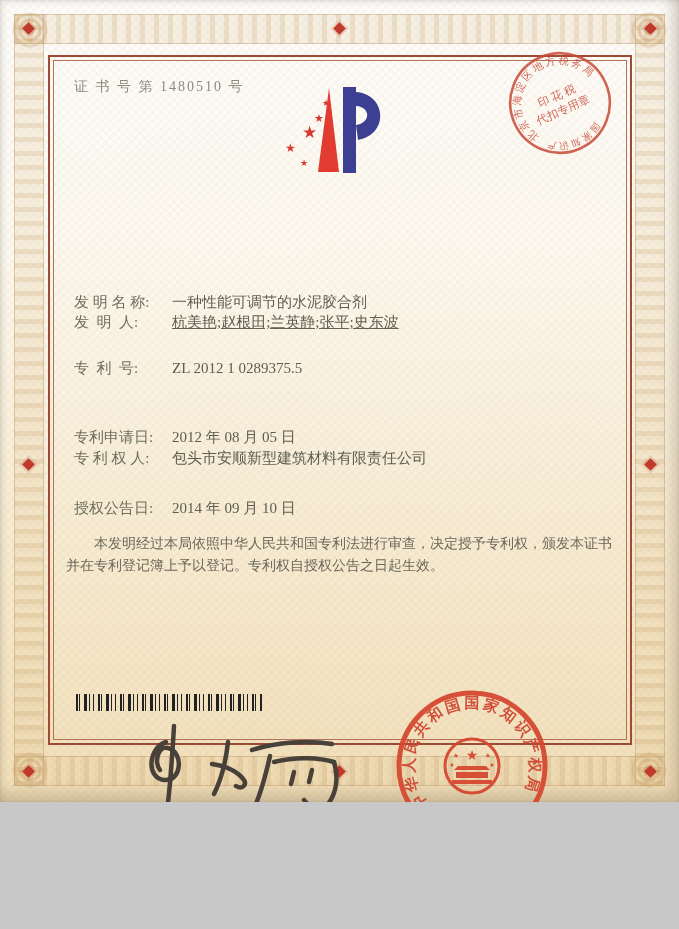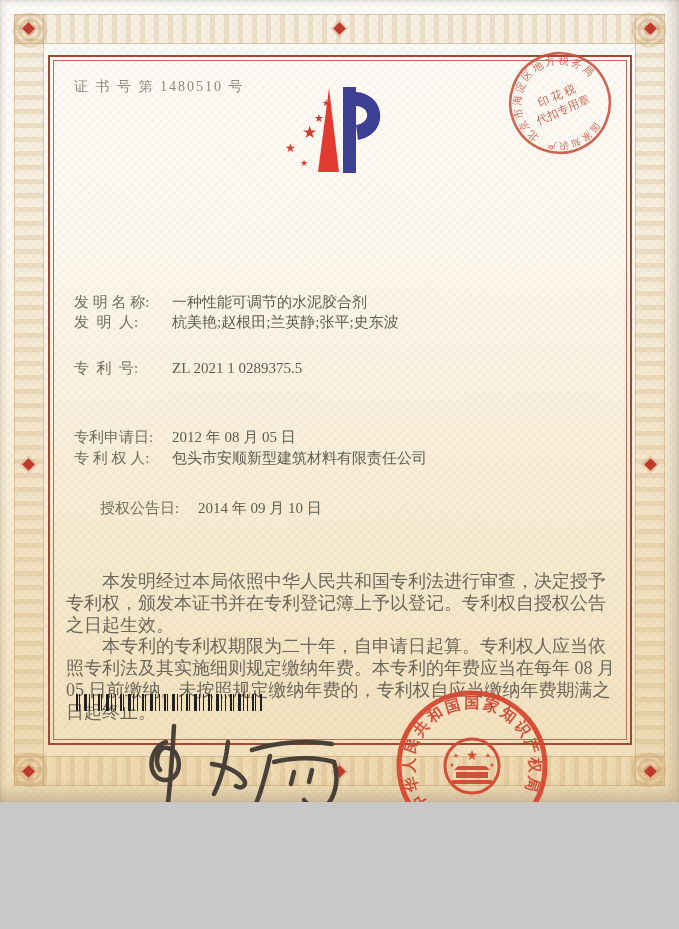--- a/index.html
+++ b/index.html
@@ -36,21 +36,21 @@
   
   .cert-no{position:absolute;left:74px;top:78px;font-size:14px;color:#8b8b7d;letter-spacing:2px;}
   .title{position:absolute;left:0;right:0;top:180px;text-align:center;font-size:33px;font-weight:bold;
     color:#3b3b35;letter-spacing:.42em;text-indent:.42em;}
   .logo{position:absolute;left:272px;top:80px;}
   .tax-stamp{position:absolute;left:503px;top:46px;transform:rotate(-24deg);opacity:.85;}
   .fields{position:absolute;left:74px;top:0;width:540px;}
   .field-row{position:absolute;left:0;font-size:15px;color:#646456;white-space:nowrap;}
   .field-row .lbl{display:inline-block;width:90px;white-space:pre;color:#6e6e5e;}
   .field-row .val{margin-left:8px;color:#5d5d50;}
-  .body-text{position:absolute;left:66px;top:533px;width:552px;font-size:18px;line-height:21.8px;color:#6b675a;margin-top:38px;}
+  .body-text{position:absolute;left:66px;top:533px;width:552px;font-size:14px;line-height:21.8px;color:#6b675a;}
   .body-text p{margin:0;text-indent:2em;}
   .barcode{position:absolute;left:76px;top:694px;width:186px;height:17px;
     background:repeating-linear-gradient(90deg,#222 0 2px,transparent 2px 3px,#222 3px 4px,transparent 4px 8px,#222 8px 11px,transparent 11px 13px,#222 13px 14px,transparent 14px 17px,#222 17px 18px,transparent 18px 22px);}
   .sig-block{position:absolute;left:82px;top:746px;font-size:15px;color:#4e4a40;line-height:30px;}
   .sig-script{position:absolute;left:132px;top:720px;}
   .seal{position:absolute;left:392px;top:686px;opacity:.93;}
   .seal-date{position:absolute;left:386px;top:804px;width:170px;text-align:center;font-size:16px;font-weight:bold;
     color:#cf3a22;letter-spacing:1px;transform:rotate(-2deg);}
   .footer{position:absolute;left:0;right:0;top:844px;text-align:left;font-size:12.5px;color:#80806e;letter-spacing:2px;}
   .seal-ring-text{fill:#cf4430;font-weight:bold;font-family:"Liberation Serif",serif;}
@@ -108,40 +108,39 @@
     </text>
     <text class="stamp-text" x="55" y="51" font-size="11" text-anchor="middle">印 花 税</text>
     <text class="stamp-text" x="55" y="66" font-size="11" text-anchor="middle">代扣专用章</text>
   </svg>
 
 
   <div class="fields">
     <div class="field-row" style="top:260px;margin-top:33px;">
       <span class="lbl">发 明 名 称:</span><span class="val">一种性能可调节的水泥胶合剂</span>
     </div>
-    <div class="field-row" style="top:313px;">
+    <div class="field-row" style="top:313px;text-decoration:underline;">
       <span class="lbl">发  明  人:</span><span class="val">杭美艳;赵根田;兰英静;张平;史东波</span>
     </div>
     <div class="field-row" style="top:359px;">
-      <span class="lbl">专  利  号:</span><span class="val">ZL 2021 1 0289375.5</span>
+      <span class="lbl">专  利  号:</span><span class="val">ZL 2012 1 0289375.5</span>
     </div>
     <div class="field-row" style="top:428px;">
       <span class="lbl">专利申请日:</span><span class="val">2012 年 08 月 05 日</span>
     </div>
     <div class="field-row" style="top:449px;">
       <span class="lbl">专 利 权 人:</span><span class="val">包头市安顺新型建筑材料有限责任公司</span>
     </div>
-    <div class="field-row" style="top:499px;margin-left:26px;">
+    <div class="field-row" style="top:499px;">
       <span class="lbl">授权公告日:</span><span class="val">2014 年 09 月 10 日</span>
     </div>
   </div>
 
   <div class="body-text">
     <p>本发明经过本局依照中华人民共和国专利法进行审查，决定授予专利权，颁发本证书并在专利登记簿上予以登记。专利权自授权公告之日起生效。</p>
-    <p>本专利的专利权期限为二十年，自申请日起算。专利权人应当依照专利法及其实施细则规定缴纳年费。本专利的年费应当在每年 08 月 05 日前缴纳。未按照规定缴纳年费的，专利权自应当缴纳年费期满之日起终止。</p>
   </div>
 
   <div class="barcode"></div>
 
 
   <svg class="sig-script" width="215" height="100" viewBox="0 0 215 100">
     <g fill="none" stroke="#48413a" stroke-width="4.5" stroke-linecap="round">
       <path d="M 34,22 C 16,28 14,58 32,60 C 50,62 52,32 36,28 C 26,25 22,42 28,50"></path>
       <path d="M 42,6 C 40,40 38,75 34,96"></path>
       <path d="M 96,22 C 94,40 90,58 82,74"></path>

